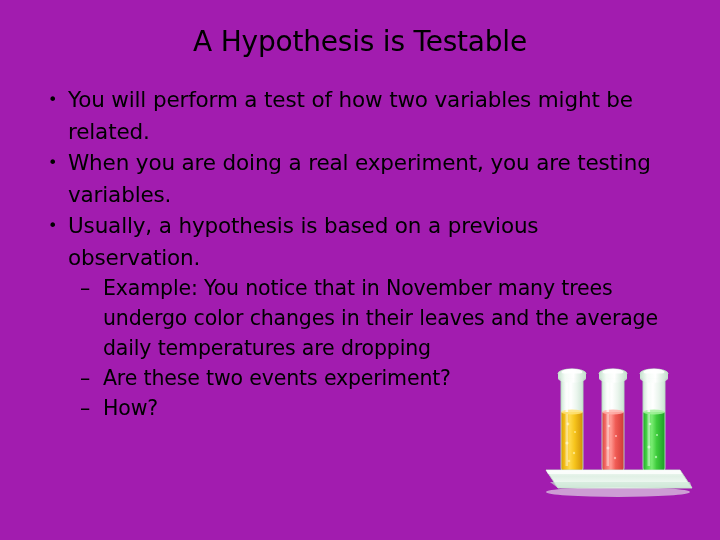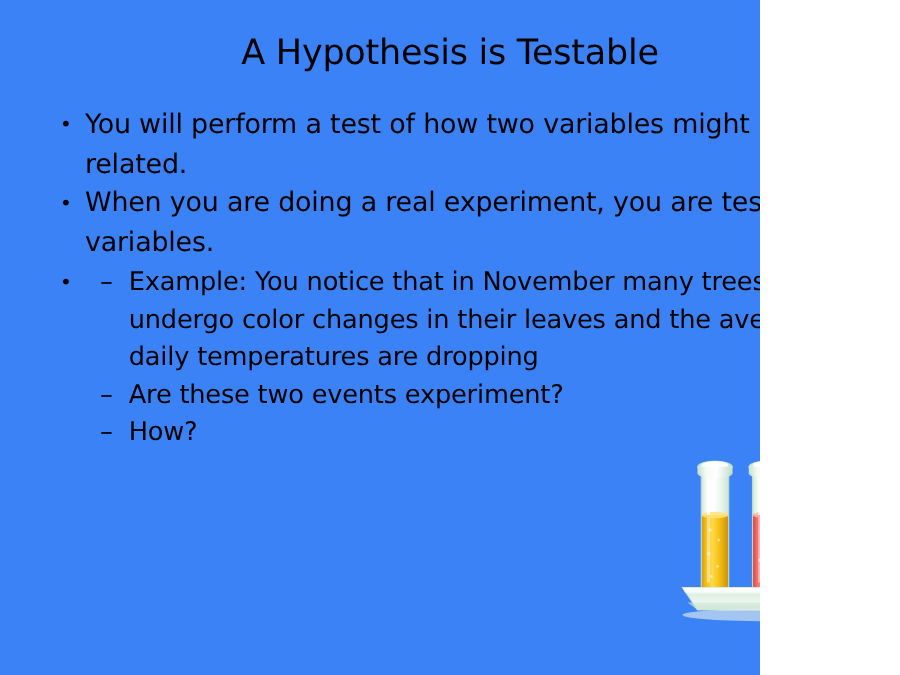--- a/index.html
+++ b/index.html
@@ -12,25 +12,24 @@
     height: 540px;
     overflow: hidden;
     font-family: "DejaVu Sans", "Liberation Sans", sans-serif;
     color: #000000;
     position: relative;
   }
 
   .slide {
     position: absolute;
     left: 0; top: 0;
-    width: 572px;
+    width: 720px;
     height: 540px;
-    background: #3b82f6;
+    background: #a21caf;
     overflow: hidden;
-    padding-left: 36px;
   }
 
   
   .slide-title {
     position: absolute;
     left: 40px;
     top: 25px;
     width: 640px;
     text-align: center;
     font-size: 28px;
@@ -119,20 +118,21 @@
         <span class="txt">You will perform a test of how two variables might be related.</span>
       </li>
 
       <li class="lvl1">
         <span class="marker">•</span>
         <span class="txt">When you are doing a real experiment, you are testing variables.</span>
       </li>
 
       <li class="lvl1">
         <span class="marker">•</span>
+        <span class="txt">Usually, a hypothesis is based on a previous observation.</span>
       </li>
 
       <li class="lvl2">
         <span class="marker">–</span>
         <span class="txt">Example: You notice that in November many trees undergo color changes in their leaves and the average daily temperatures are dropping</span>
       </li>
 
       <li class="lvl2">
         <span class="marker">–</span>
         <span class="txt">Are these two events experiment?</span>

